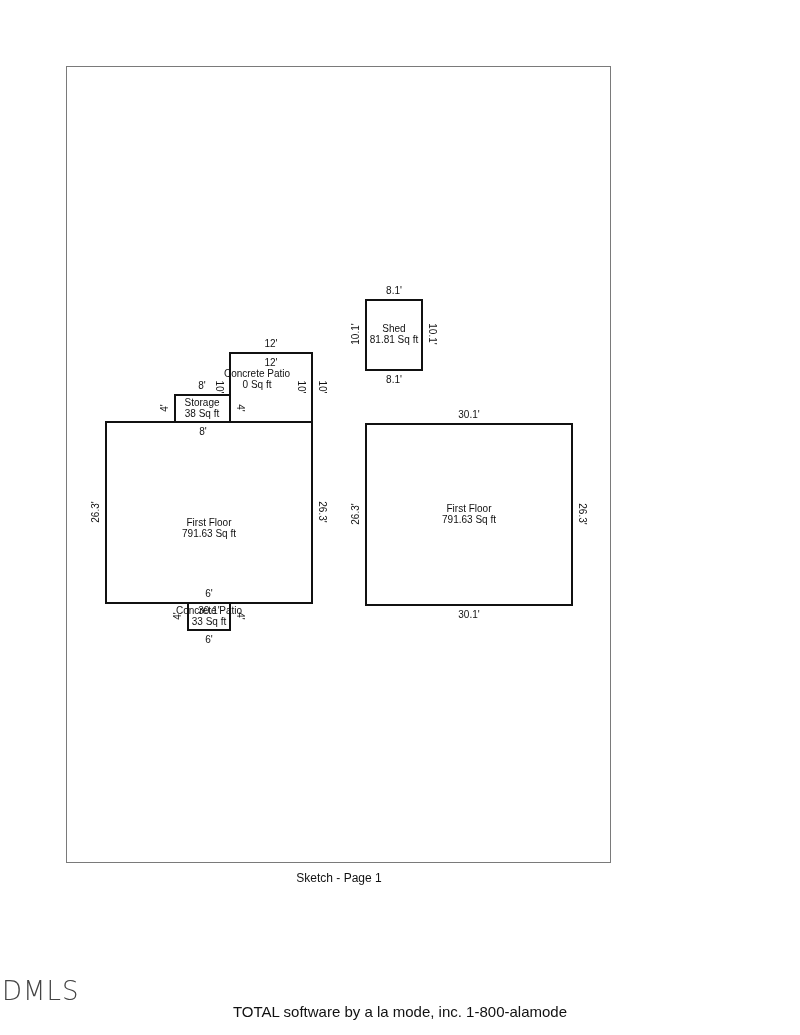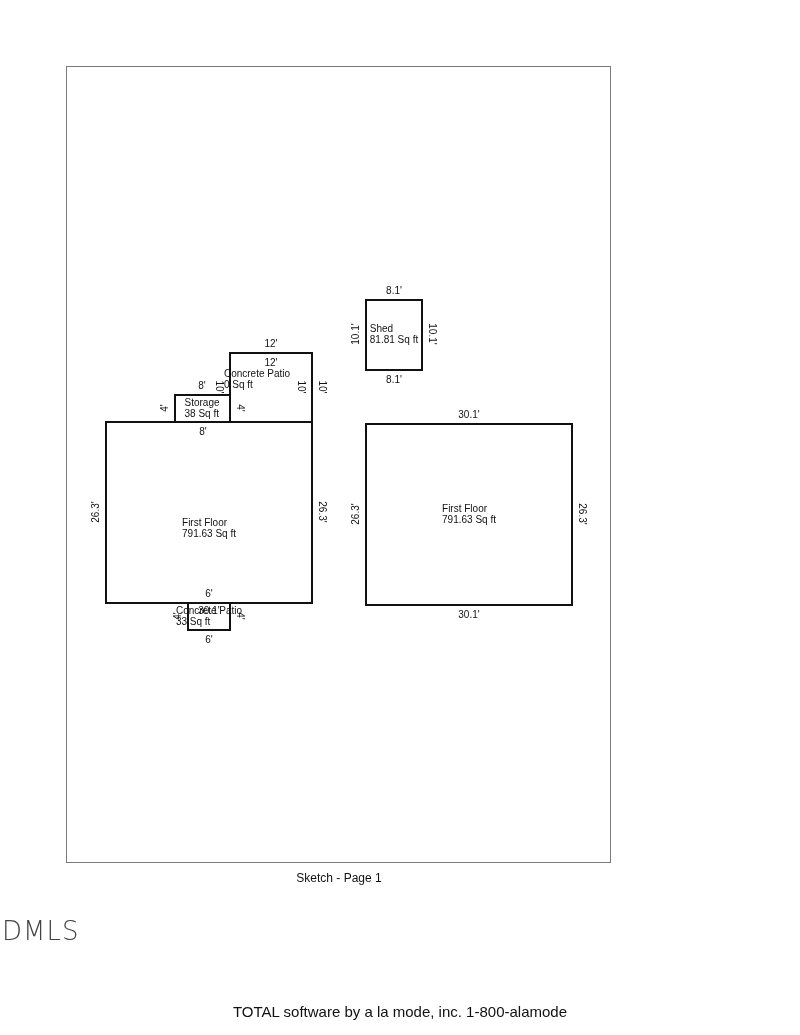--- a/index.html
+++ b/index.html
@@ -6,27 +6,27 @@
     body { width: 800px; height: 1035px; position: relative; overflow: hidden;
            font-family: "Liberation Sans", sans-serif; color: #111; }
     .frame { position: absolute; left: 66px; top: 66px; width: 545px; height: 797px;
              border: 1px solid #7a7a7a; box-sizing: border-box; }
     .room { position: absolute; border: 2px solid #111; box-sizing: border-box; }
     .lbl { position: absolute; font-size: 10px; line-height: 11px; white-space: nowrap;
            text-align: center; transform: translate(-50%, -50%); }
     .vlbl { position: absolute; font-size: 10px; line-height: 11px; white-space: nowrap; }
     .rot-l { transform: translate(-50%, -50%) rotate(-90deg); }
     .rot-r { transform: translate(-50%, -50%) rotate(90deg); }
-    .roomname { position: absolute; font-size: 10px; line-height: 11px; 
+    .roomname { position: absolute; font-size: 10px; line-height: 11px; text-align: center;
                 transform: translate(-50%, -50%); white-space: nowrap; }
     .caption { position: absolute; left: 339px; top: 871px; transform: translateX(-50%);
                font-size: 12px; text-align: center; }
     .footer { position: absolute; left: 400px; top: 1003px; transform: translateX(-50%);
               font-size: 15px; white-space: nowrap; }
-    .logo { position: absolute; left: 2px; top: 916px; font-size: 26px; letter-spacing: 1px;
+    .logo { position: absolute; left: 2px; top: 976px; font-size: 26px; letter-spacing: 1px;
             font-weight: 100; color: #444; font-family: "DejaVu Sans", sans-serif; }
   </style>
 </head>
 <body>
 
 <div class="frame"></div>
 
 <div class="room" style="left:105px;top:421px;width:208px;height:183px;"></div>
 <div class="roomname" style="left:209px;top:528px;">
   <div>First Floor</div>

